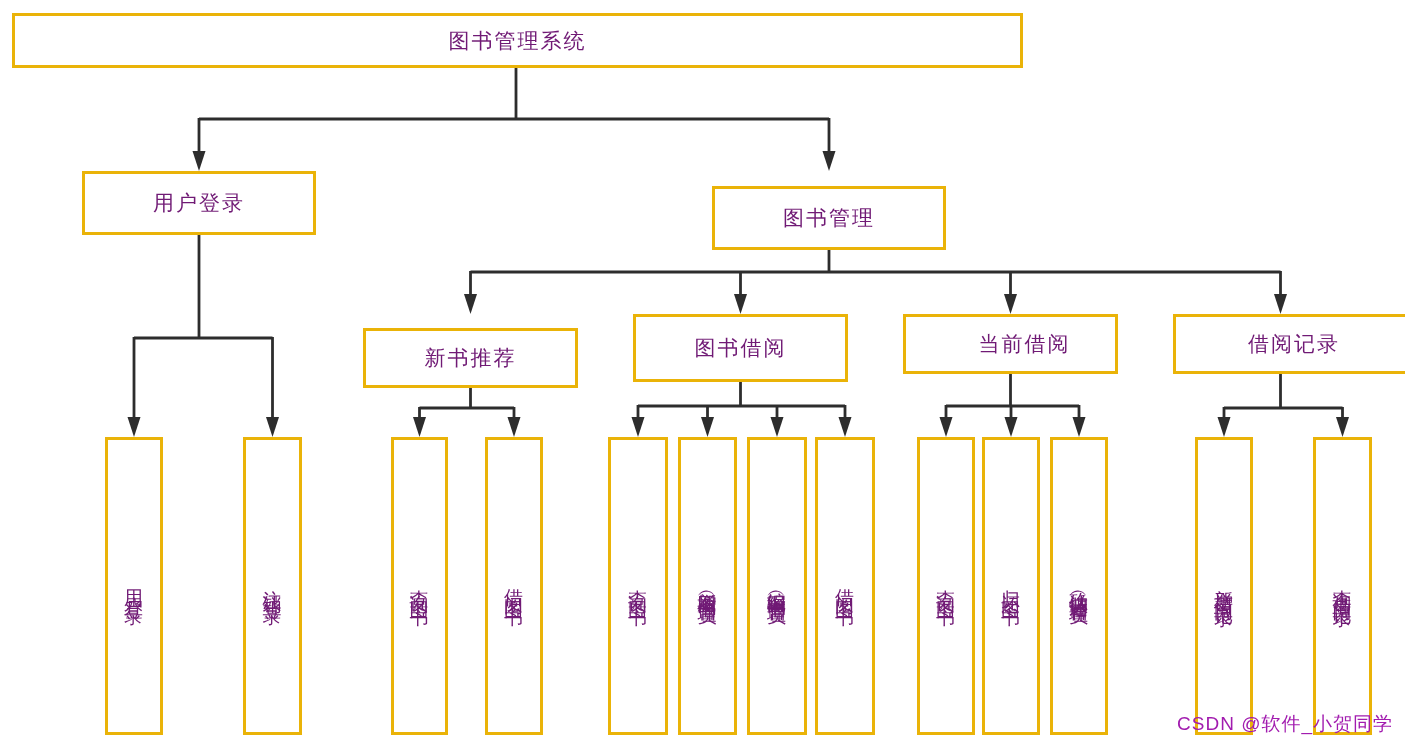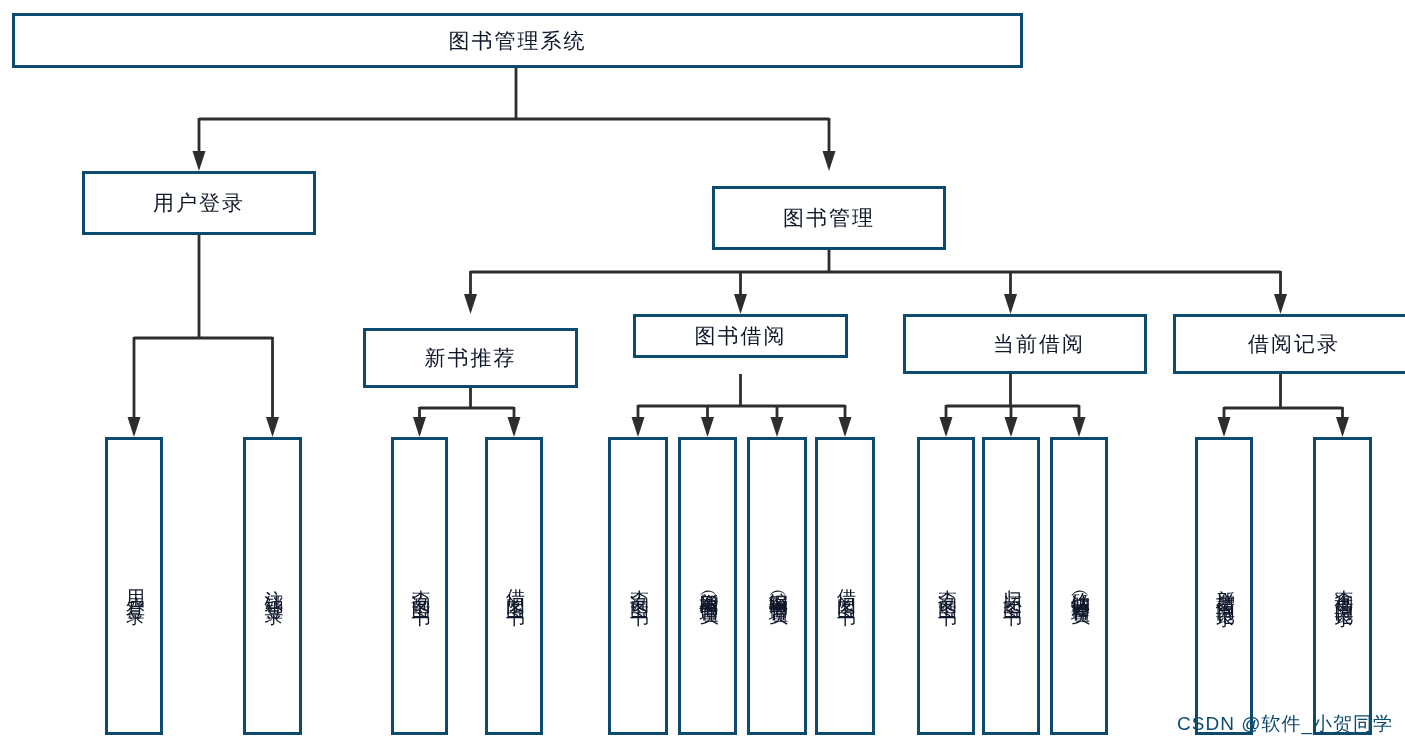--- a/index.html
+++ b/index.html
@@ -7,40 +7,39 @@
     position:relative;
     width:1405px;height:747px;
     background:#ffffff;
     font-family:"Liberation Sans","DejaVu Sans",sans-serif;
     overflow:hidden;
   }
   #wires{position:absolute;left:0;top:0;width:1405px;height:747px;}
   .node{
     position:absolute;
     box-sizing:border-box;
-    border:3px solid #0c4a6e;
+    border:3px solid #eab308;
     background:#ffffff;
     display:flex;align-items:center;justify-content:center;
-    color:#0f172a;
-    font-family:Liberation Mono, monospace;
+    color:#701a75;
   }
   .hbox{font-size:21px;letter-spacing:2px;}
   .vbox{
     font-size:19px;
     writing-mode:vertical-rl;
     text-orientation:mixed;
     letter-spacing:6px;
     line-height:1;
     text-align:center;
   }
   .watermark{
     position:absolute;
     right:12px;top:711px;
     font-size:19px;
-    color:#0c4a6e;
+    color:#a21caf;
     letter-spacing:1px;
     white-space:nowrap;
   }
 </style>
 </head>
 <body>
 
 <div id="canvas">
 
   <svg id="wires" viewBox="0 0 1405 747" xmlns="http://www.w3.org/2000/svg">
@@ -111,22 +110,22 @@
       <polygon points="1336,417 1349,417 1342.5,437"></polygon>
     </g>
   </svg>
 
   <div class="node hbox" style="left:12px;top:13px;width:1011px;height:55px;">图书管理系统</div>
 
   <div class="node hbox" style="left:82px;top:171px;width:234px;height:64px;">用户登录</div>
   <div class="node hbox" style="left:712px;top:186px;width:234px;height:64px;">图书管理</div>
 
   <div class="node hbox" style="left:363px;top:328px;width:215px;height:60px;">新书推荐</div>
-  <div class="node hbox" style="left:633px;top:314px;width:215px;height:44px;">图书借阅</div>
-  <div class="node hbox" style="left:903px;top:314px;width:244px;height:60px;padding-left:28px;">当前借阅</div>
+  <div class="node hbox" style="left:633px;top:314px;width:215px;height:68px;">图书借阅</div>
+  <div class="node hbox" style="left:903px;top:314px;width:215px;height:60px;padding-left:28px;">当前借阅</div>
   <div class="node hbox" style="left:1173px;top:314px;width:242px;height:60px;">借阅记录</div>
 
   <div class="node vbox" style="left:105px;top:437px;width:58px;height:298px;">用户登录</div>
   <div class="node vbox" style="left:243px;top:437px;width:59px;height:298px;">注销登录</div>
 
   <div class="node vbox" style="left:391px;top:437px;width:57px;height:298px;">查询图书</div>
   <div class="node vbox" style="left:485px;top:437px;width:58px;height:298px;">借阅图书</div>
 
   <div class="node vbox" style="left:608px;top:437px;width:60px;height:298px;">查询图书</div>
   <div class="node vbox" style="left:678px;top:437px;width:59px;height:298px;letter-spacing:2px;">新增图书（管理员）</div>

